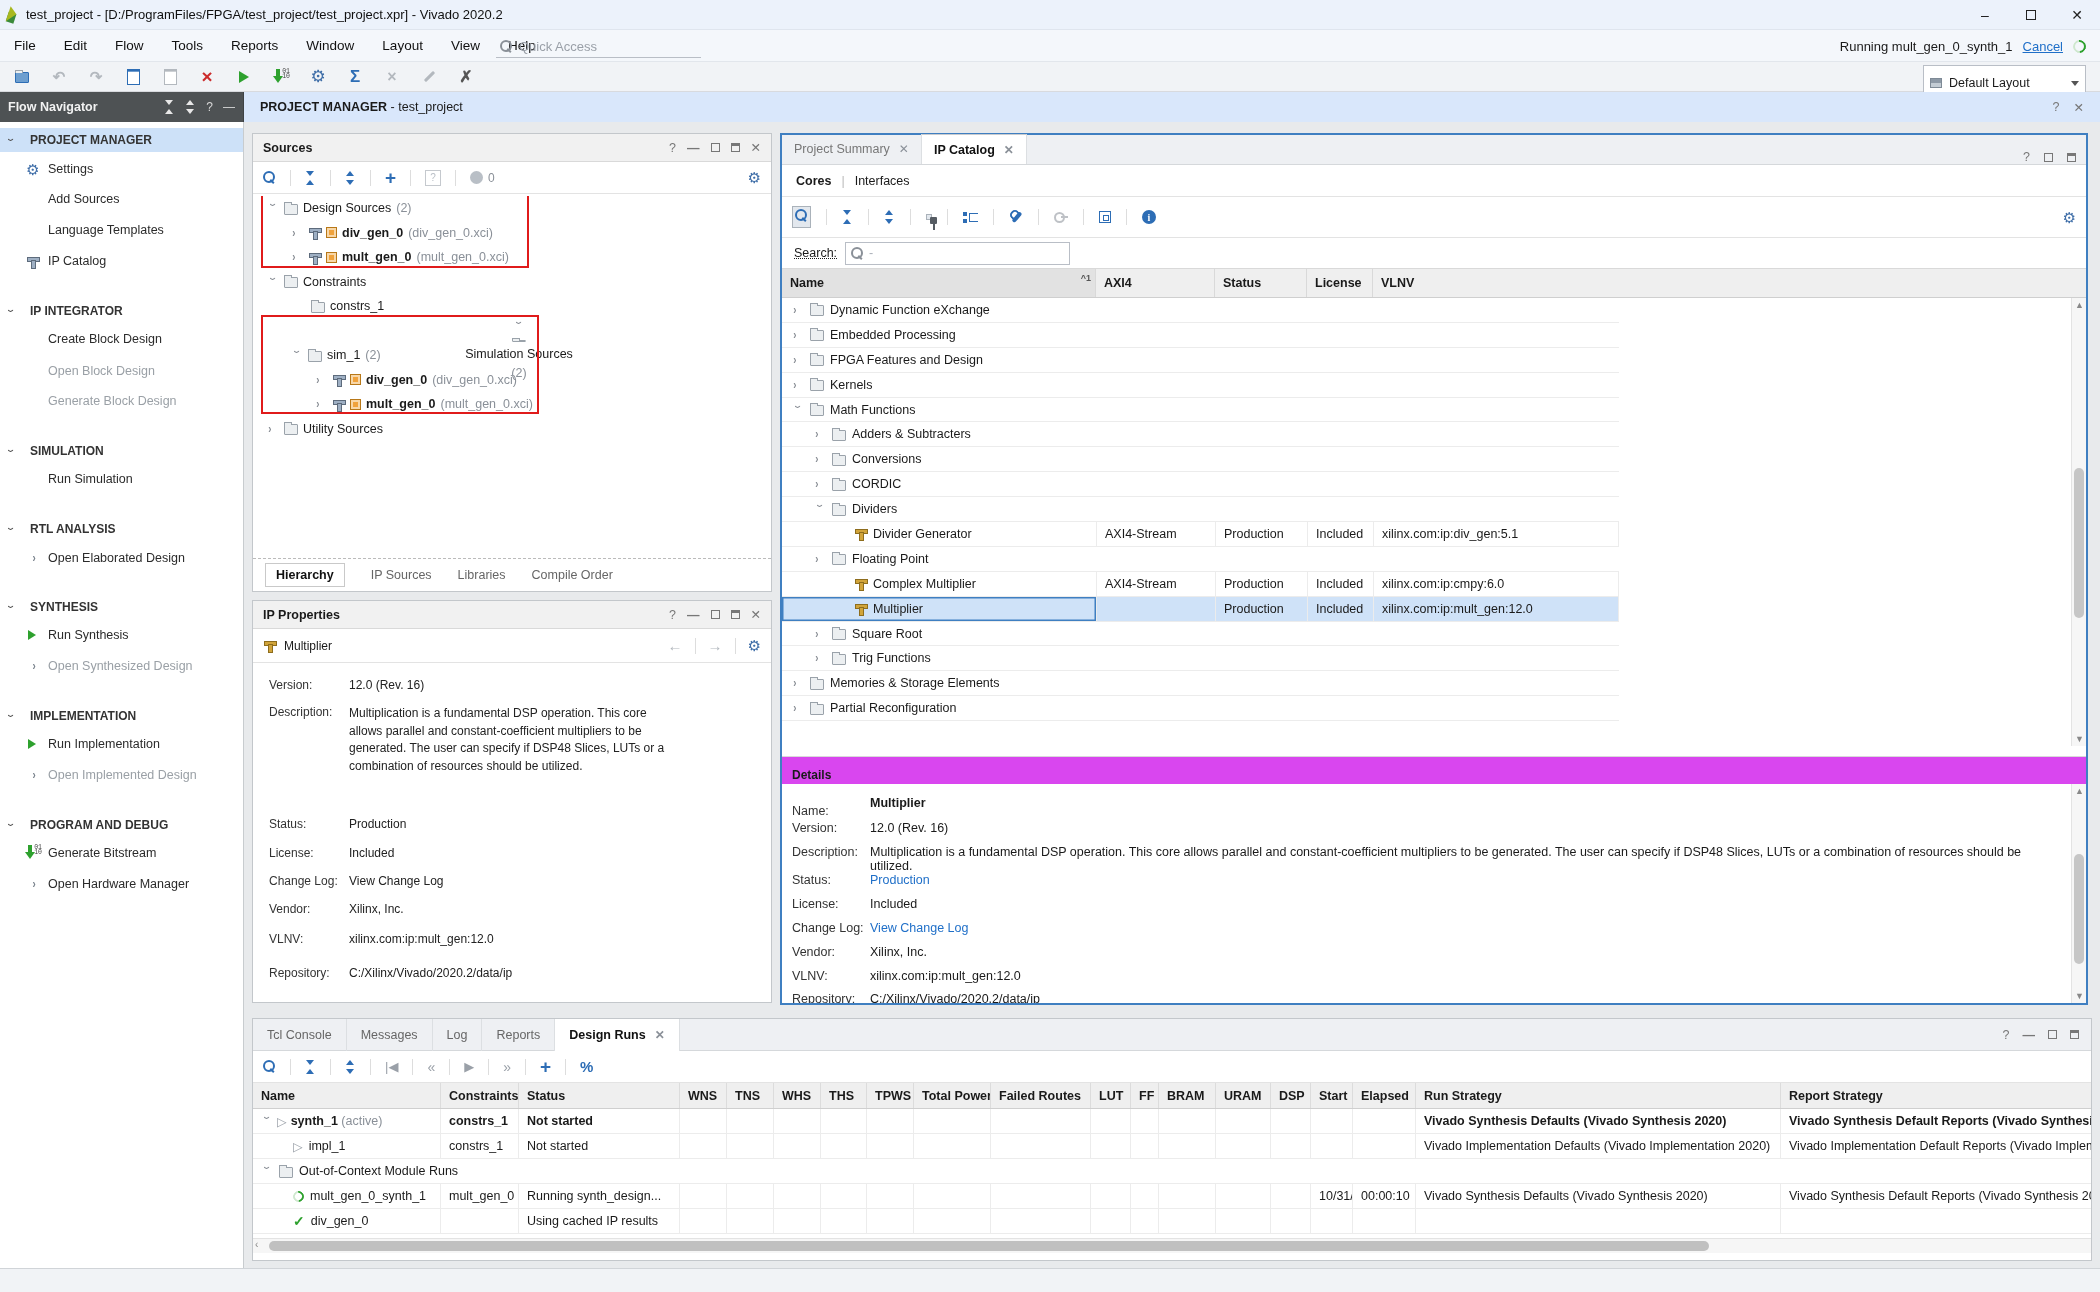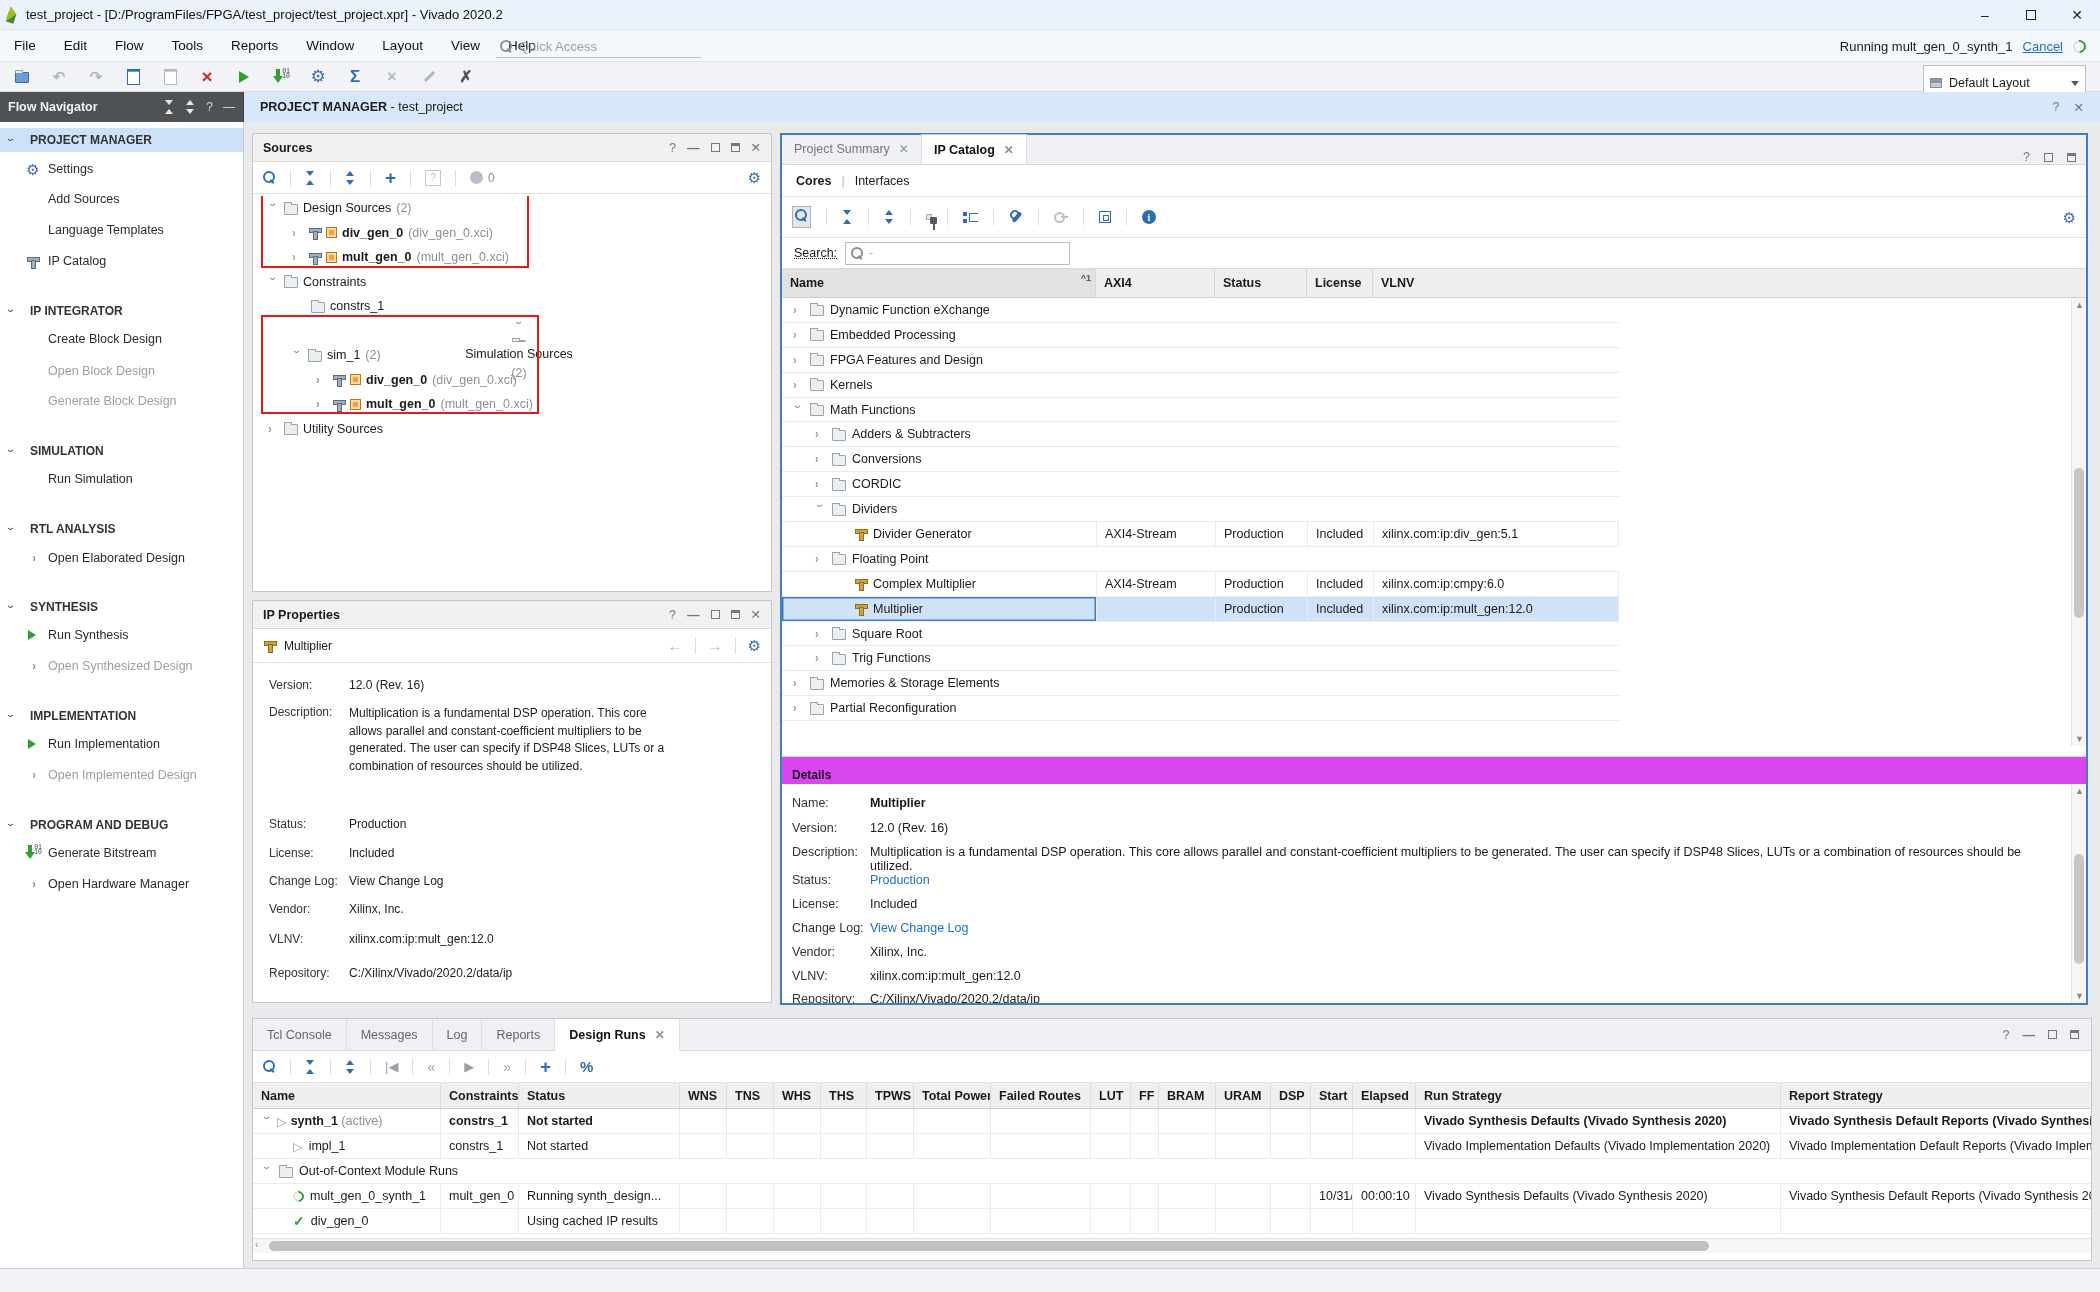--- a/index.html
+++ b/index.html
@@ -445,20 +445,26 @@
         </div>
       <div class="srow" style="padding-left:14px;">
           <span class="tchev">›</span>
           <span class="i-folder"></span>
           <span>Utility Sources</span>
         </div>
 
       <div class="ann-box" style="left:8px; top:-4px; width:268px; height:76px;"></div>
       <div class="ann-box" style="left:8px; top:119px; width:278px; height:99px;"></div>
     </div>
+    <div class="stabs">
+      <span class="stab active">Hierarchy</span>
+      <span class="stab">IP Sources</span>
+      <span class="stab">Libraries</span>
+      <span class="stab">Compile Order</span>
+    </div>
   </div>
 
   <div class="panel" style="left:252px; top:600px; width:520px; height:403px;">
     <div class="ptitle">
       <span class="t">IP Properties</span>
       <span class="pbtns">
         <span class="pbtn">?</span>
         <span class="pbtn dash">—</span>
         <span class="sq"></span>
         <span class="sq-f"></span>
@@ -700,21 +706,21 @@
     <div class="scroll-v" style="right:0; top:163px; height:448px;">
       <div class="arr" style="top:0;">▲</div>
       <div class="thumb" style="top:170px; height:150px;"></div>
       <div class="arr" style="bottom:0;">▼</div>
     </div>
 
     <div style="position:absolute; left:0; top:621px; width:1304px; height:37px; background:#d946ef; border-top:1px solid #d9d9d9; border-bottom:1px solid #d9d9d9; display:flex; align-items:center; padding:0 10px;">
       <span class="b">Details</span>
     </div>
     <div style="position:absolute; left:0; top:649px; width:1289px; bottom:0; overflow:hidden; background:#fff;">
-      <span class="dets-label" style="top:12px;">Name:</span>
+      <span class="dets-label" style="top:20px;">Name:</span>
       <span class="dets-val b" style="top:12px;">Multiplier</span>
       <span class="dets-label" style="top:37px;">Version:</span>
       <span class="dets-val" style="top:37px;">12.0 (Rev. 16)</span>
       <span class="dets-label" style="top:61px;">Description:</span>
       <span class="dets-val" style="top:61px; width:1180px;">Multiplication is a fundamental DSP operation.  This core allows parallel and constant-coefficient multipliers to be generated.  The user can specify if DSP48 Slices, LUTs or a combination of resources should be utilized.</span>
       <span class="dets-label" style="top:89px;">Status:</span>
       <span class="dets-val link" style="top:89px;">Production</span>
       <span class="dets-label" style="top:113px;">License:</span>
       <span class="dets-val" style="top:113px;">Included</span>
       <span class="dets-label" style="top:137px;">Change Log:</span>

